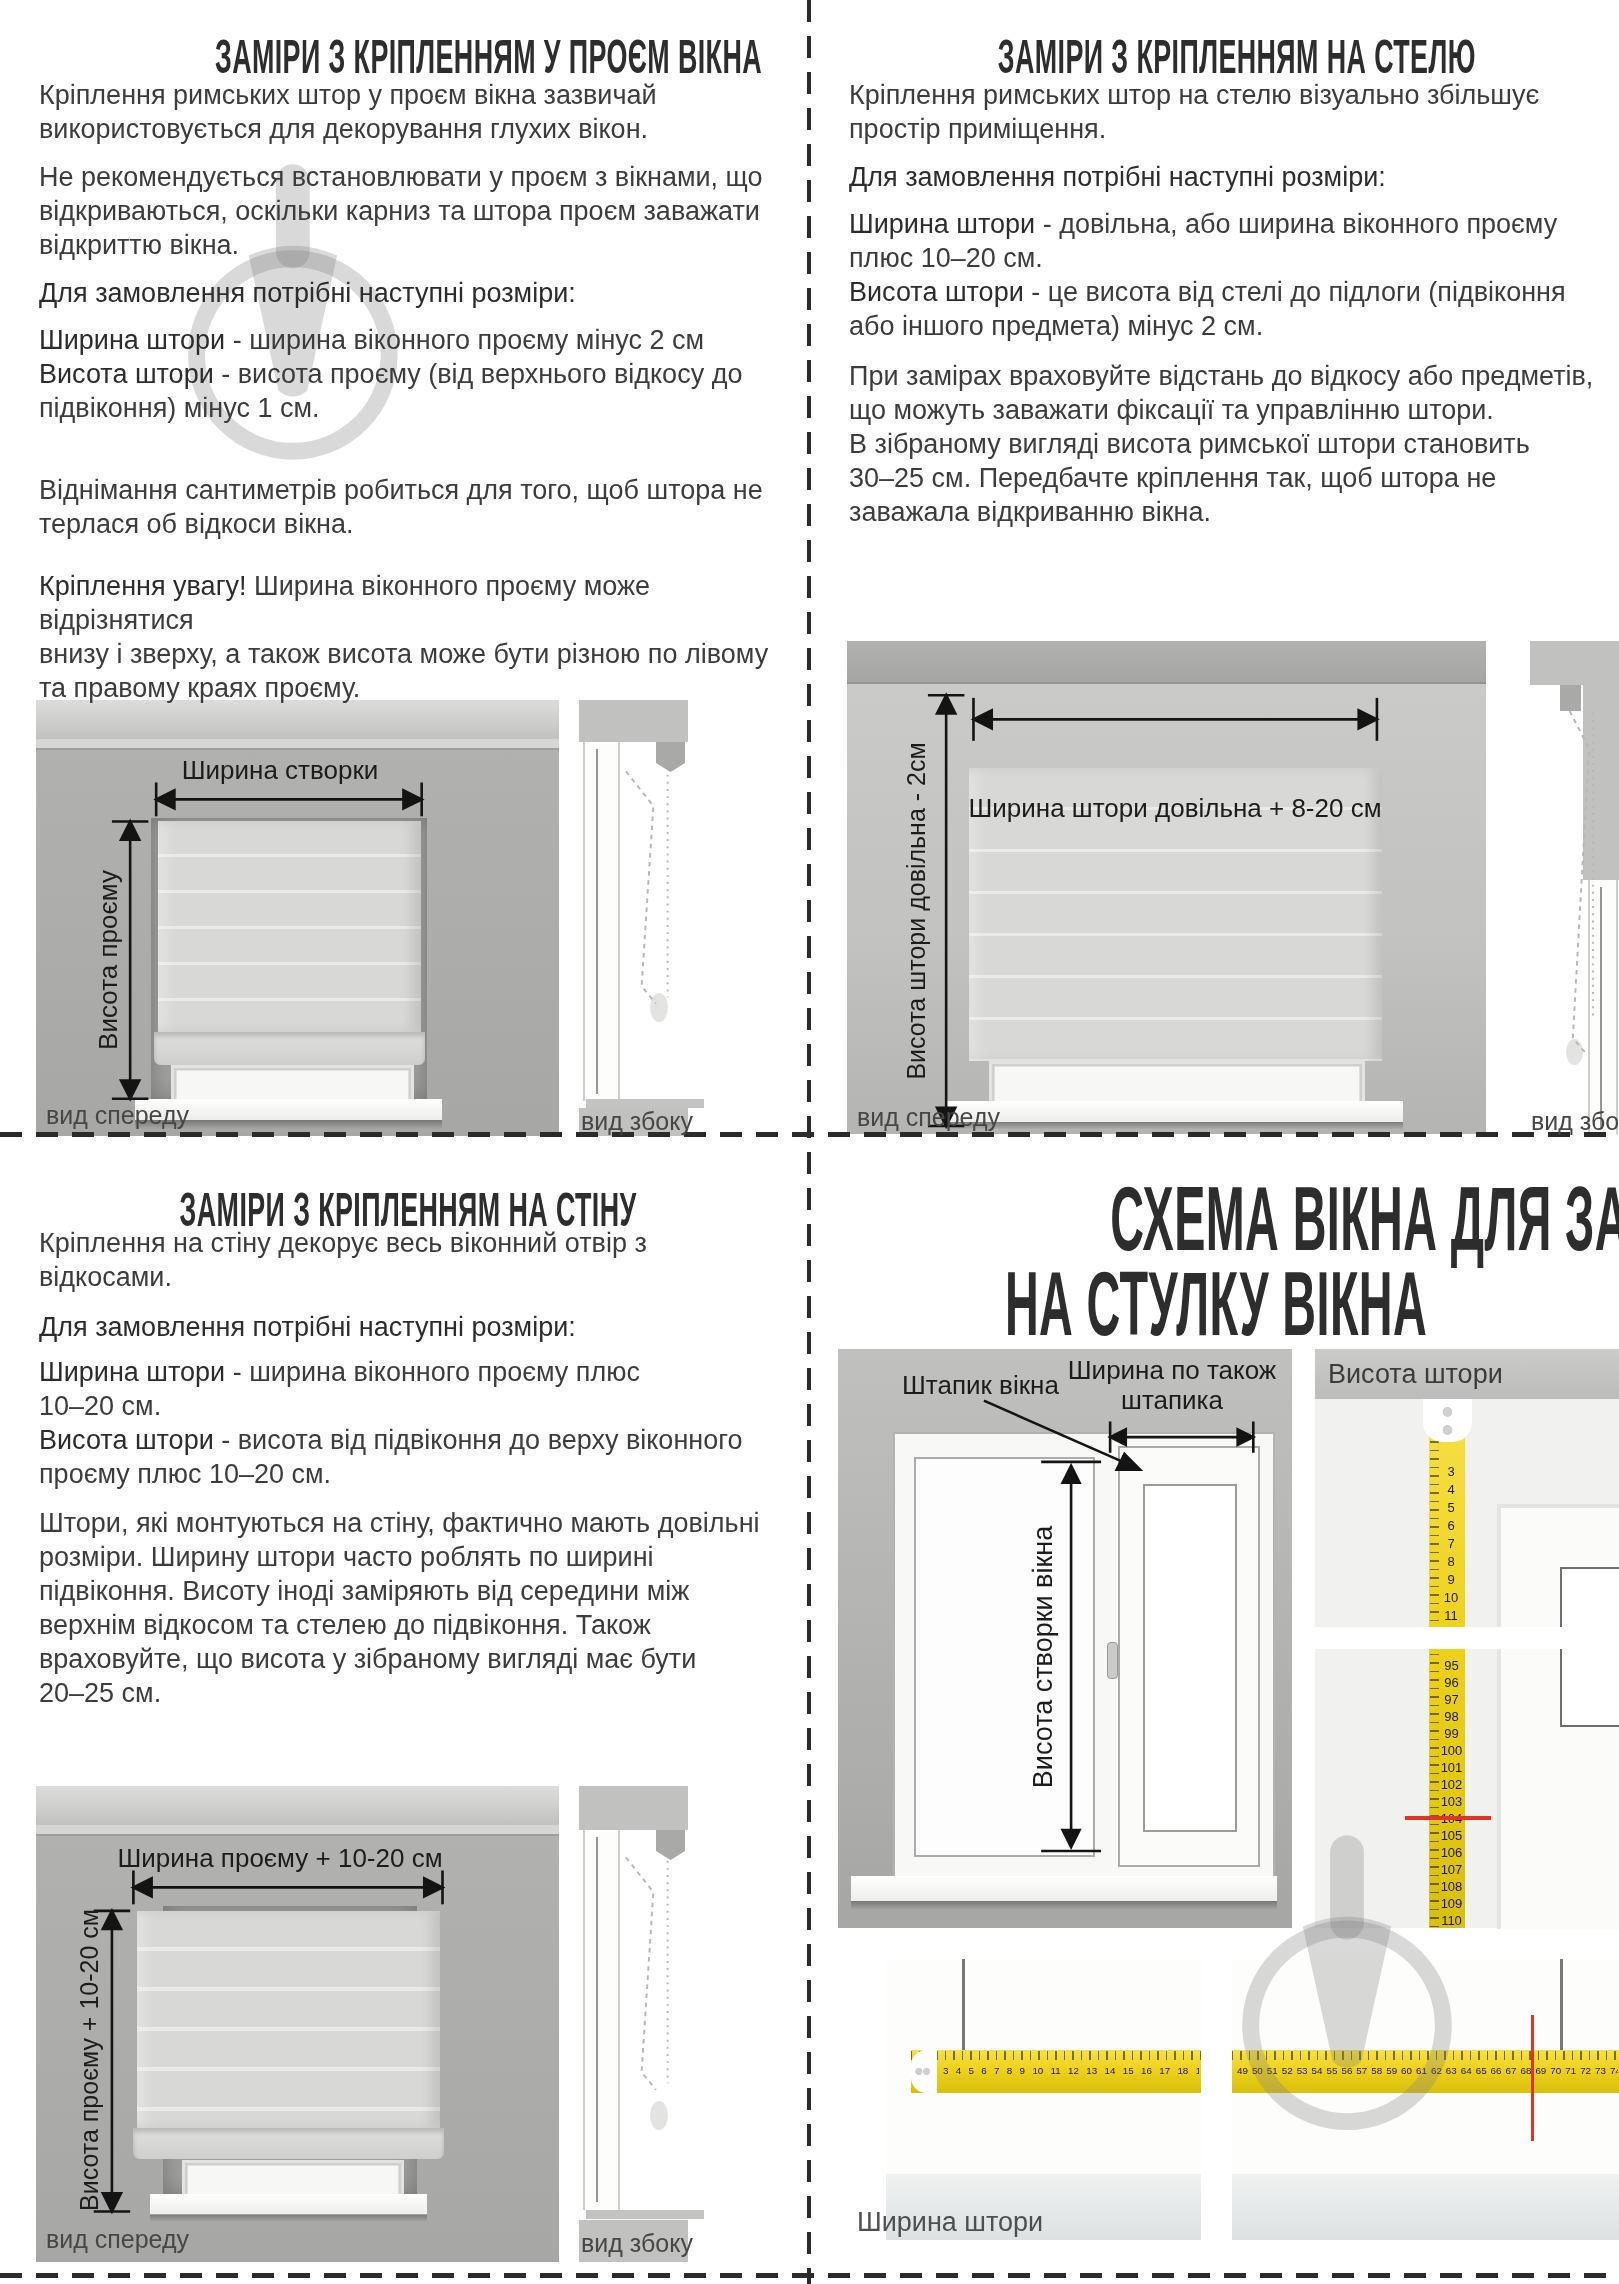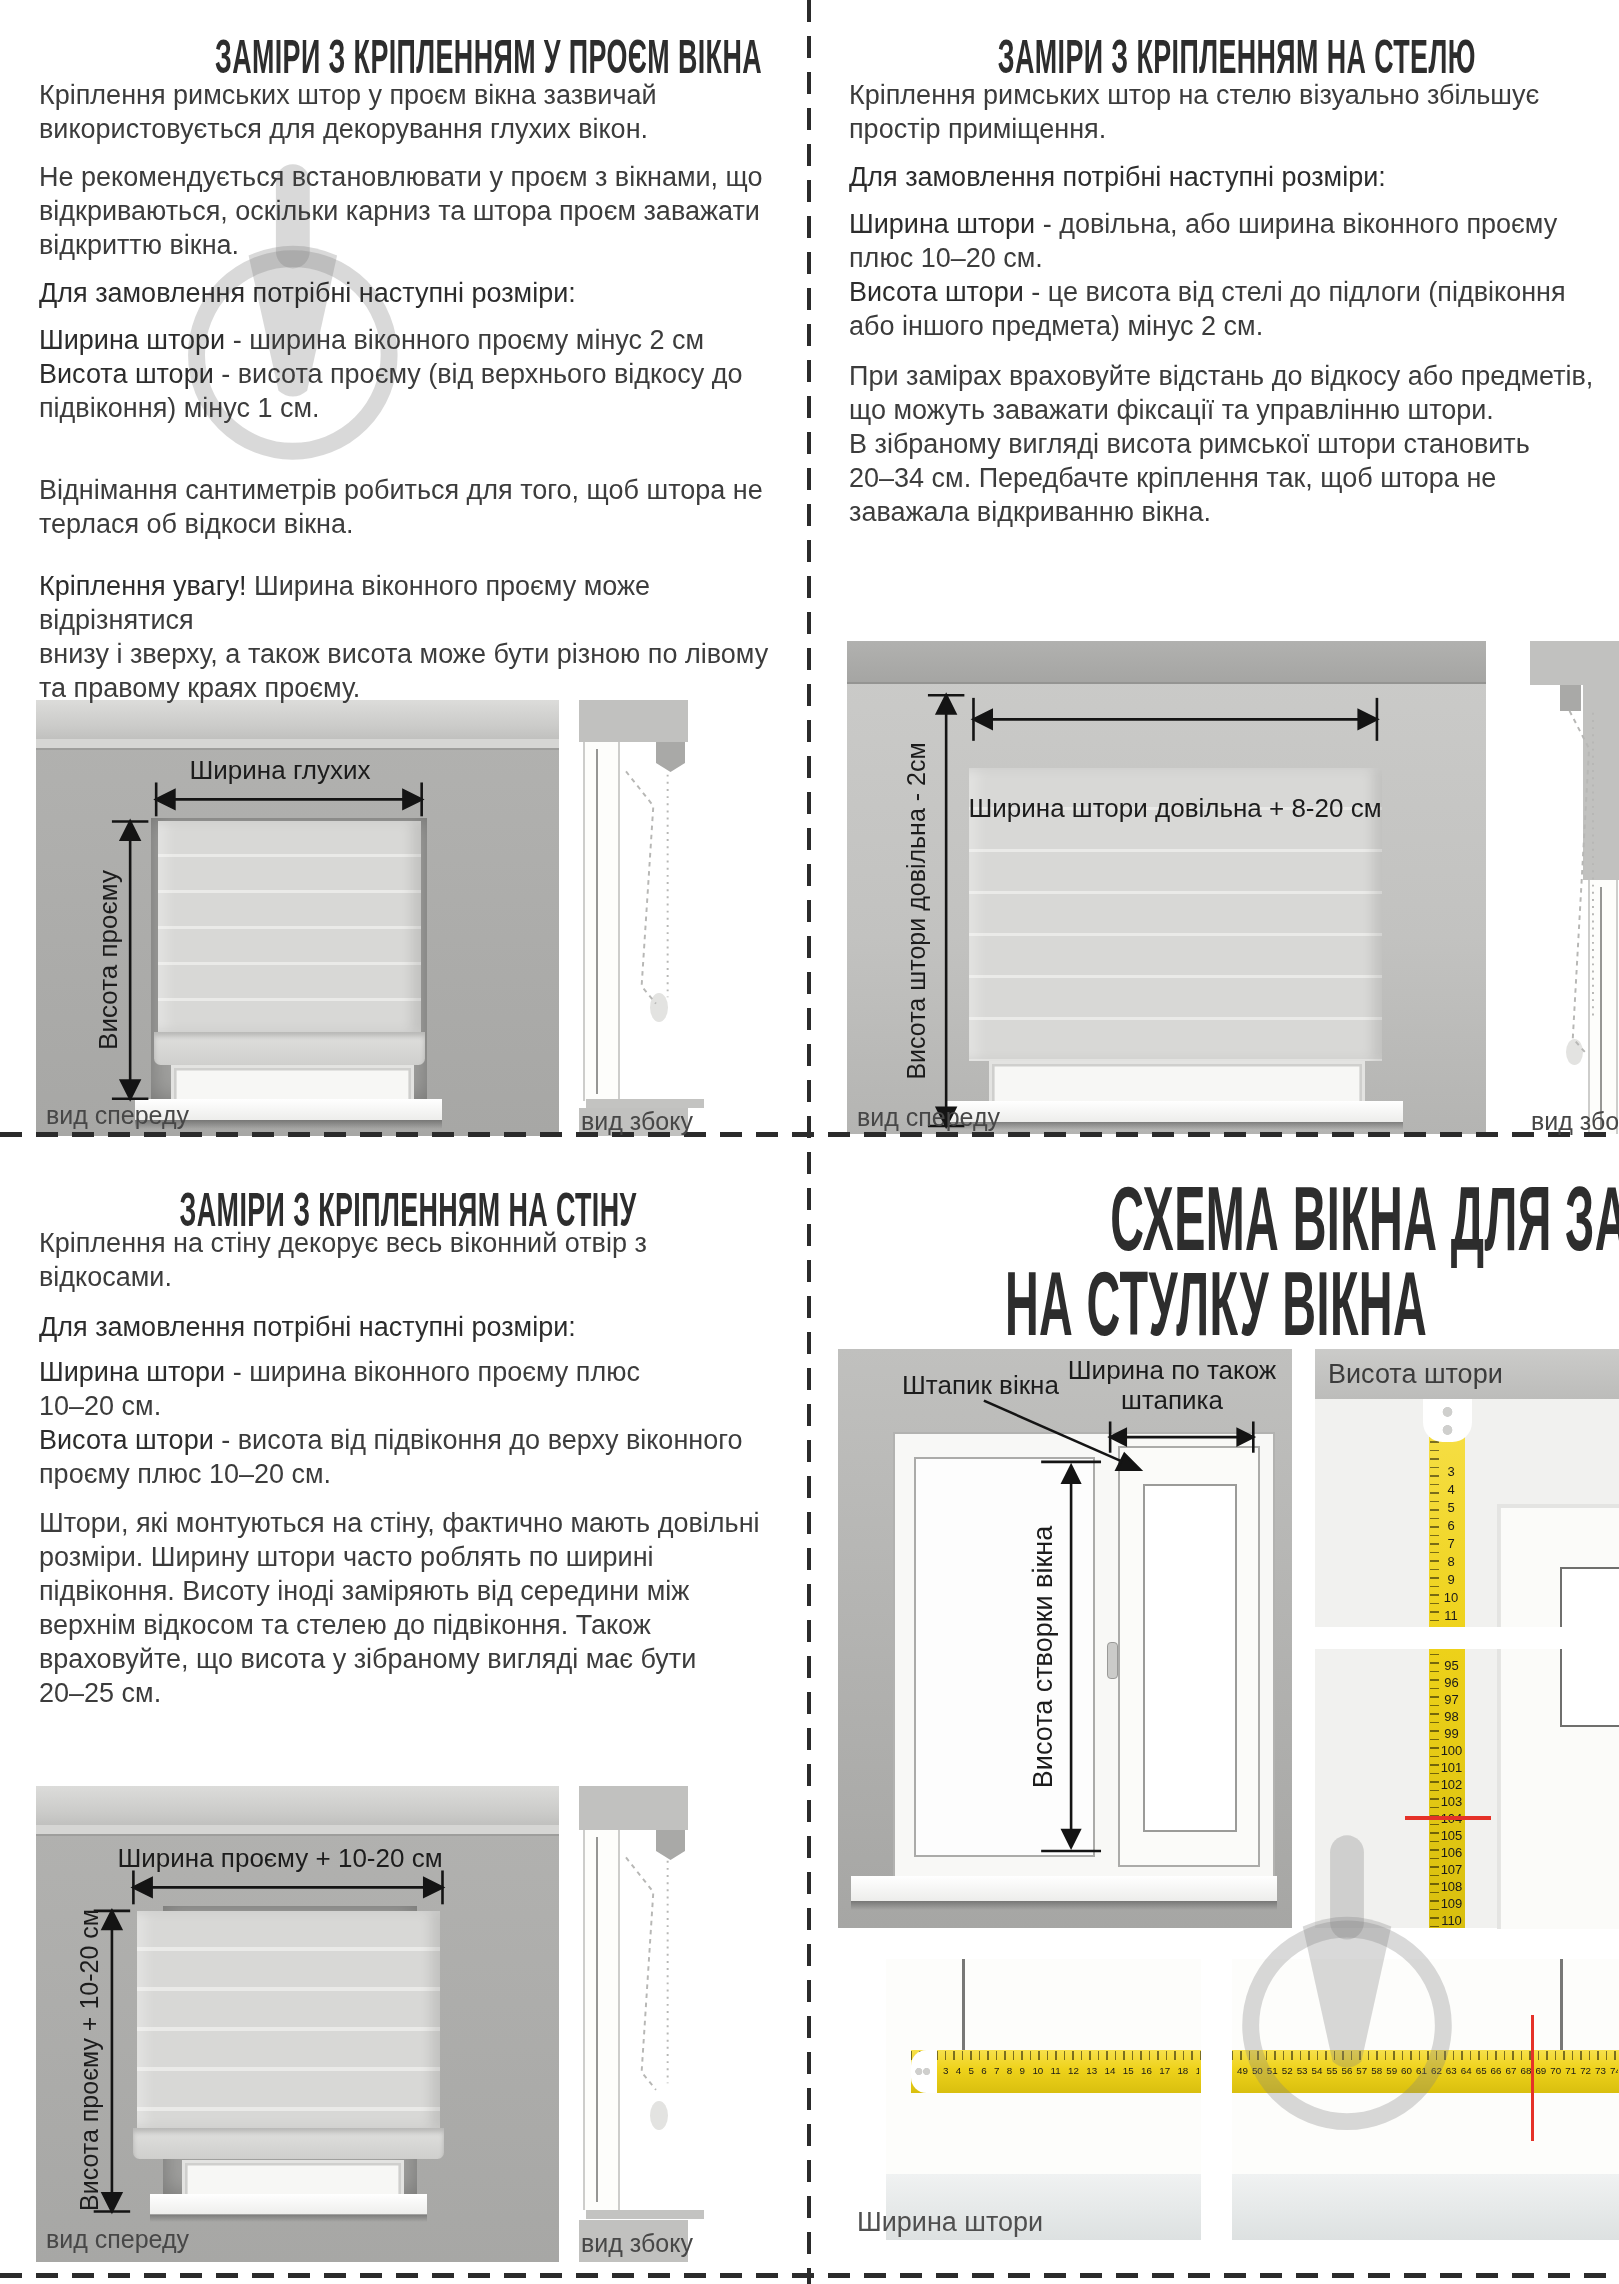--- a/index.html
+++ b/index.html
@@ -82,21 +82,21 @@
 та правому краях проєму.</span></div>
 
 <div class="abs wall z1" style="left:36px;top:700px;width:523px;height:436px"></div>
 <div class="abs ceiling z2" style="left:36px;top:700px;width:523px;height:48px"></div>
 <div class="abs niche z2" style="left:151px;top:818px;width:276px;height:282px"></div>
 <div class="abs glass z2" style="left:171px;top:1065px;width:237px;height:34px"></div>
 <div class="abs blind z2" style="left:158px;top:821px;width:263px;height:211px"></div>
 <div class="abs skirt z2" style="left:154px;top:1032px;width:271px;height:33px"></div>
 <div class="abs sill z2" style="left:135px;top:1099px;width:307px;height:21px"></div>
 <div class="abs sillshadow z2" style="left:135px;top:1120px;width:307px;height:9px"></div>
-<div class="abs diaglabel" style="left:280px;top:755px;transform:translateX(-50%)">Ширина глухих</div>
+<div class="abs diaglabel" style="left:280px;top:755px;transform:translateX(-50%)">Ширина створки</div>
 <div class="abs diaglabel rot" style="left:108px;top:960px">Висота проєму</div>
 <div class="abs caption" style="left:46px;top:1101px">вид спереду</div>
 
 <div class="abs z1" style="left:566px;top:700px;width:159px;height:436px;background:#fff"></div>
 <div class="abs sv-gray z2" style="left:579px;top:700px;width:109px;height:42px"></div>
 <div class="abs z2" style="left:656px;top:742px;width:29px;height:30px;background:#a9a9a7;clip-path:polygon(0 0,100% 0,100% 70%,50% 100%,0 70%)"></div>
 <div class="abs sv-frame z2" style="left:583px;top:742px;width:33px;height:359px"></div>
 <div class="abs z2" style="left:596px;top:749px;width:2px;height:345px;background:#969694"></div>
 <div class="abs z2" style="left:650px;top:993px;width:18px;height:29px;background:#e3e3e1;border-radius:50%"></div>
 <div class="abs z2" style="left:586px;top:1099px;width:118px;height:9px;background:#c3c3c1"></div>
@@ -107,21 +107,21 @@
 <div class="abs body-text" style="left:849px;top:78px;width:762px">Кріплення римських штор на стелю візуально збільшує
 простір приміщення.</div>
 <div class="abs body-text bold" style="left:849px;top:160px;width:762px">Для замовлення потрібні наступні розміри:</div>
 <div class="abs body-text" style="left:849px;top:207px;width:762px"><span class="bold">Ширина штори</span><span> - довільна, або ширина віконного проєму
 плюс 10–20 см.
 </span><span class="bold">Висота штори</span><span> - це висота від стелі до підлоги (підвіконня
 або іншого предмета) мінус 2 см.</span></div>
 <div class="abs body-text" style="left:849px;top:359px;width:762px">При замірах враховуйте відстань до відкосу або предметів,
 що можуть заважати фіксації та управлінню штори.
 В зібраному вигляді висота римської штори становить
-20–34 см. Передбачте кріплення так, щоб штора не
+30–25 см. Передбачте кріплення так, щоб штора не
 заважала відкриванню вікна.</div>
 
 <div class="abs z1" style="left:847px;top:641px;width:639px;height:493px;background:linear-gradient(180deg,#cbcbc9 0%,#c2c2c0 60%,#b4b4b2 100%)"></div>
 <div class="abs z2" style="left:847px;top:641px;width:639px;height:41px;background:linear-gradient(180deg,#b1b1af,#a5a5a3);border-bottom:2px solid #949492"></div>
 <div class="abs glass z2" style="left:989px;top:1061px;width:370px;height:40px"></div>
 <div class="abs blind z2" style="left:969px;top:768px;width:413px;height:293px;background:repeating-linear-gradient(180deg,#d8d8d6 0 39px,#eaeae8 39px 42px)"></div>
 <div class="abs sill z2" style="left:945px;top:1101px;width:458px;height:21px"></div>
 <div class="abs sillshadow z2" style="left:945px;top:1122px;width:458px;height:7.8px"></div>
 <div class="abs diaglabel" style="left:1175px;top:793px;transform:translateX(-50%)">Ширина штори довільна + 8-20 см</div>
 <div class="abs diaglabel rot" style="left:916px;top:911px;font-size:25px">Висота штори довільна - 2см</div>

